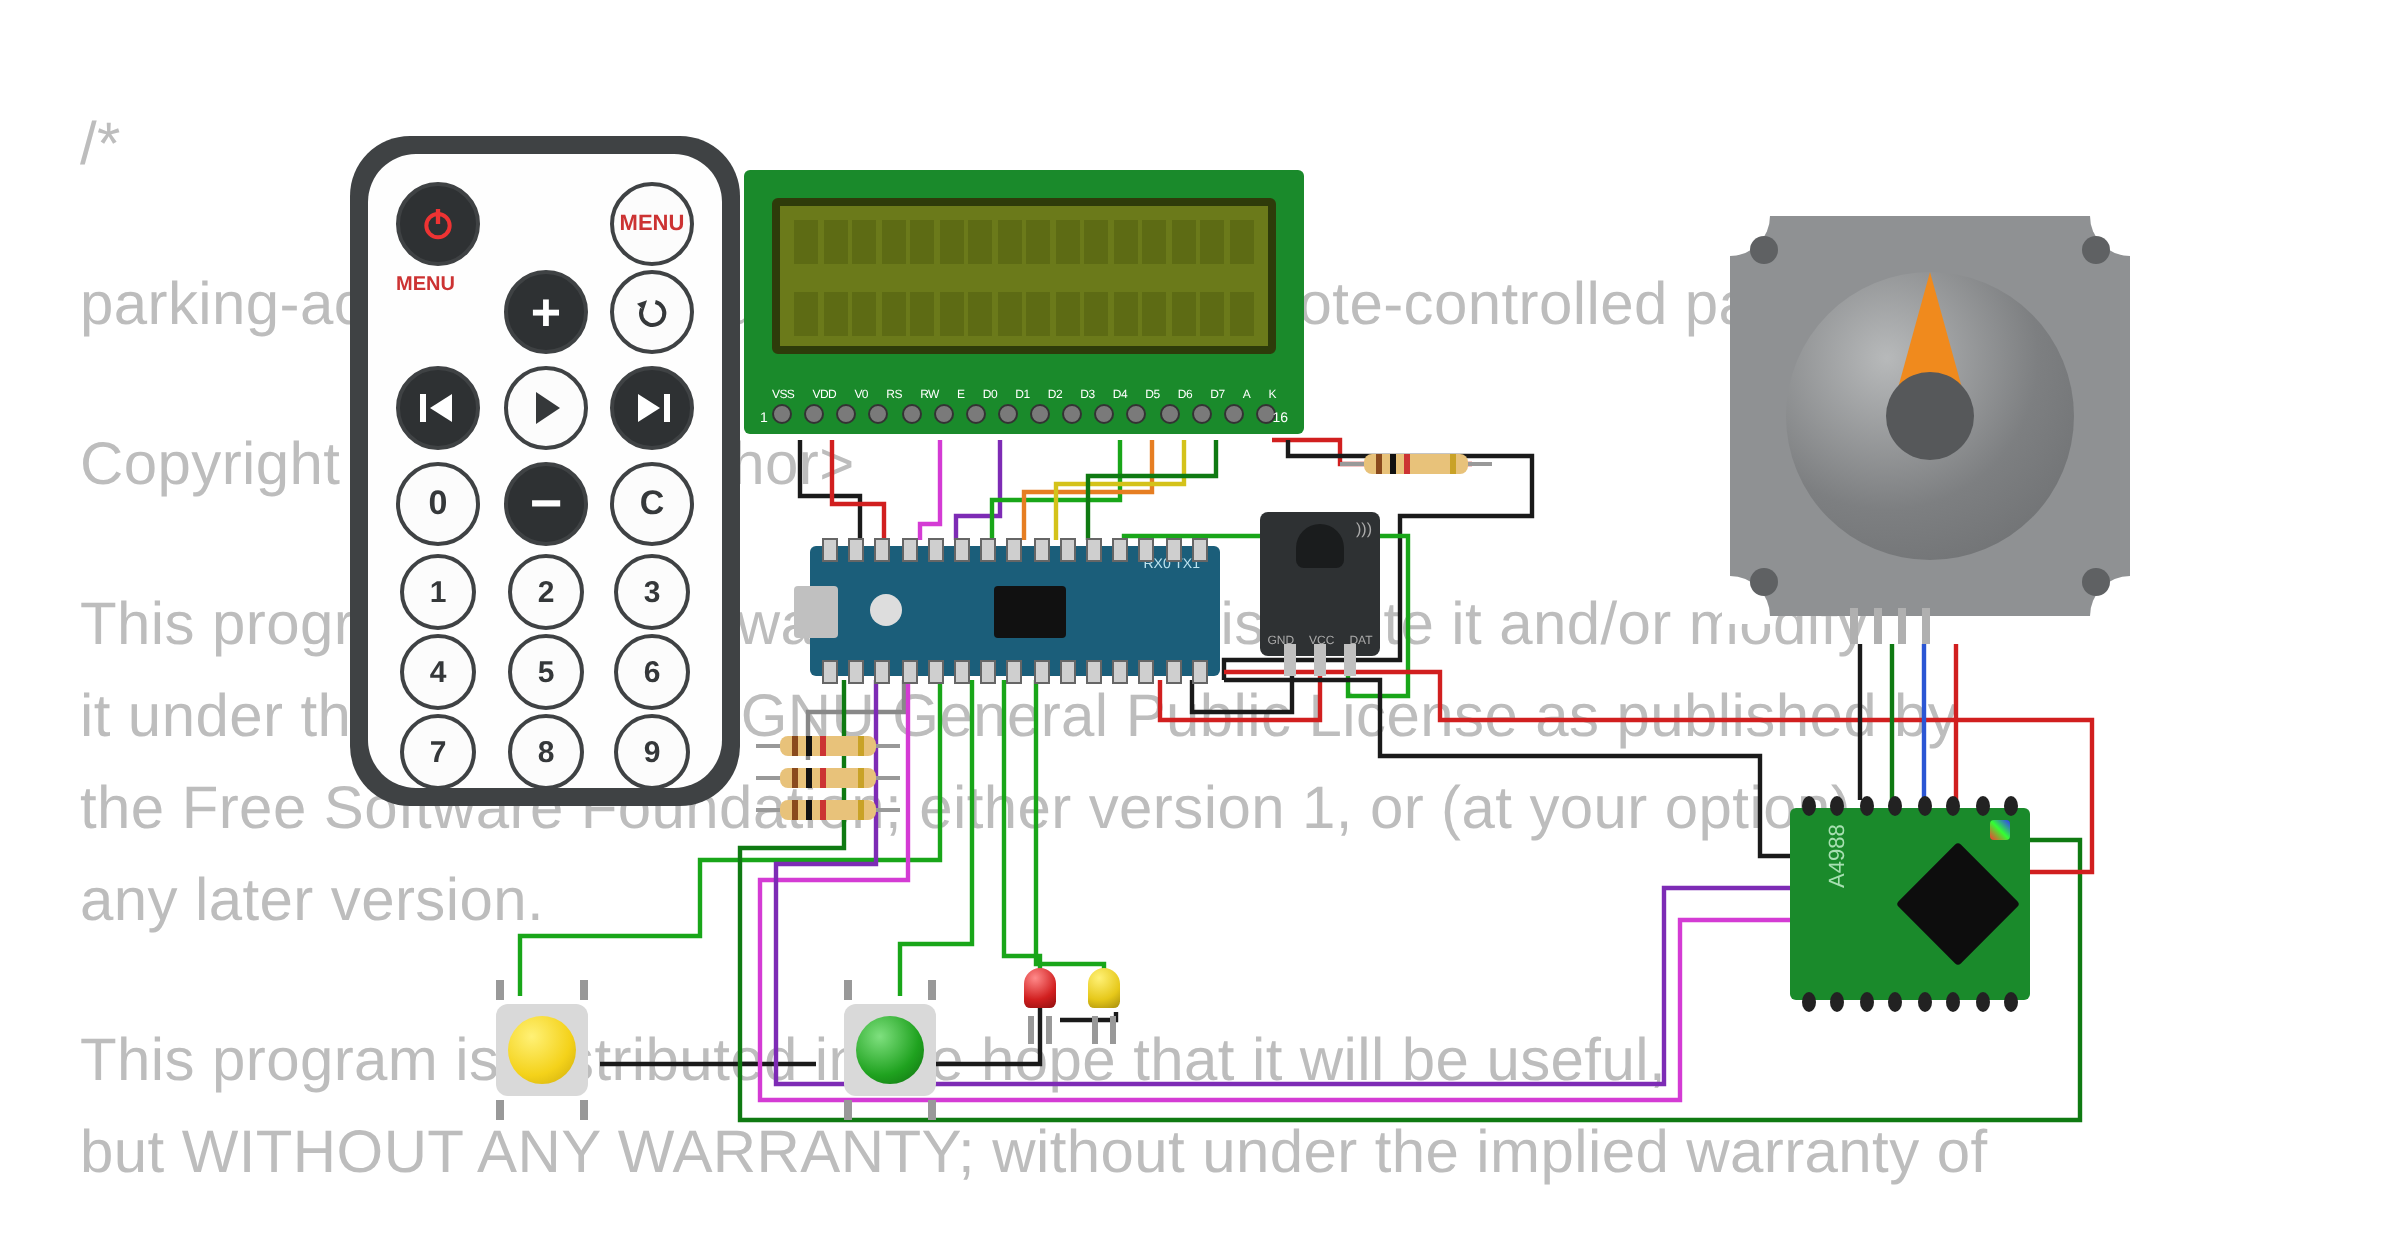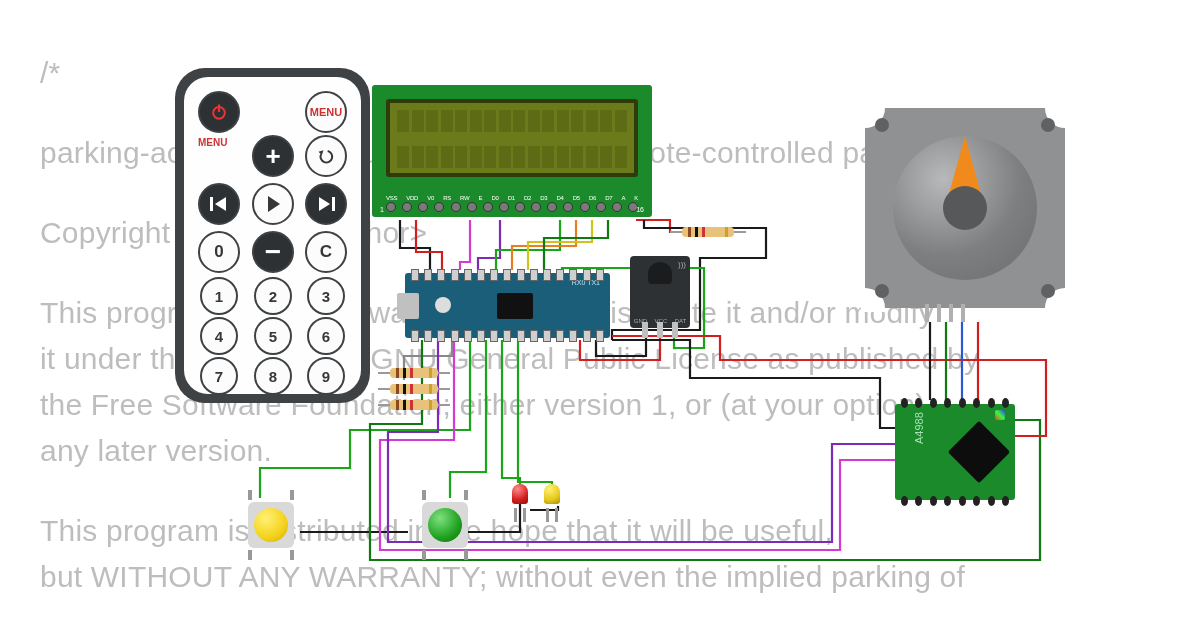--- a/index.html
+++ b/index.html
@@ -87,21 +87,21 @@
     <div class="para"><span>parking-access - An Arduino project for a remote-controlled parking access</span></div>
     <div class="para"><span>Copyright (C) 2022 &lt;author&gt;</span></div>
     <div class="para">
       <span>This program is free software; you can redistribute it and/or modify</span><br>
       <span>it under the terms of the GNU General Public License as published by</span><br>
       <span>the Free Software Foundation; either version 1, or (at your option)</span><br>
       <span>any later version.</span>
     </div>
     <div class="para">
       <span>This program is distributed in the hope that it will be useful,</span><br>
-      <span>but WITHOUT ANY WARRANTY; without even the implied parking of</span>
+      <span>but WITHOUT ANY WARRANTY; without under the implied warranty of</span>
     </div>
   </div>
 
   <svg class="wires">
 
     <path class="w" d="M400 220 L400 248 L430 248 L430 270" stroke="#1a1a1a"></path>
     <path class="w" d="M416 220 L416 252 L442 252 L442 270" stroke="#d11f1f"></path>
     <path class="w" d="M470 220 L470 262 L460 262 L460 270" stroke="#d43bd4"></path>
     <path class="w" d="M500 220 L500 258 L478 258 L478 270" stroke="#7d2bb5"></path>
     <path class="w" d="M560 220 L560 250 L496 250 L496 270" stroke="#19a619"></path>

